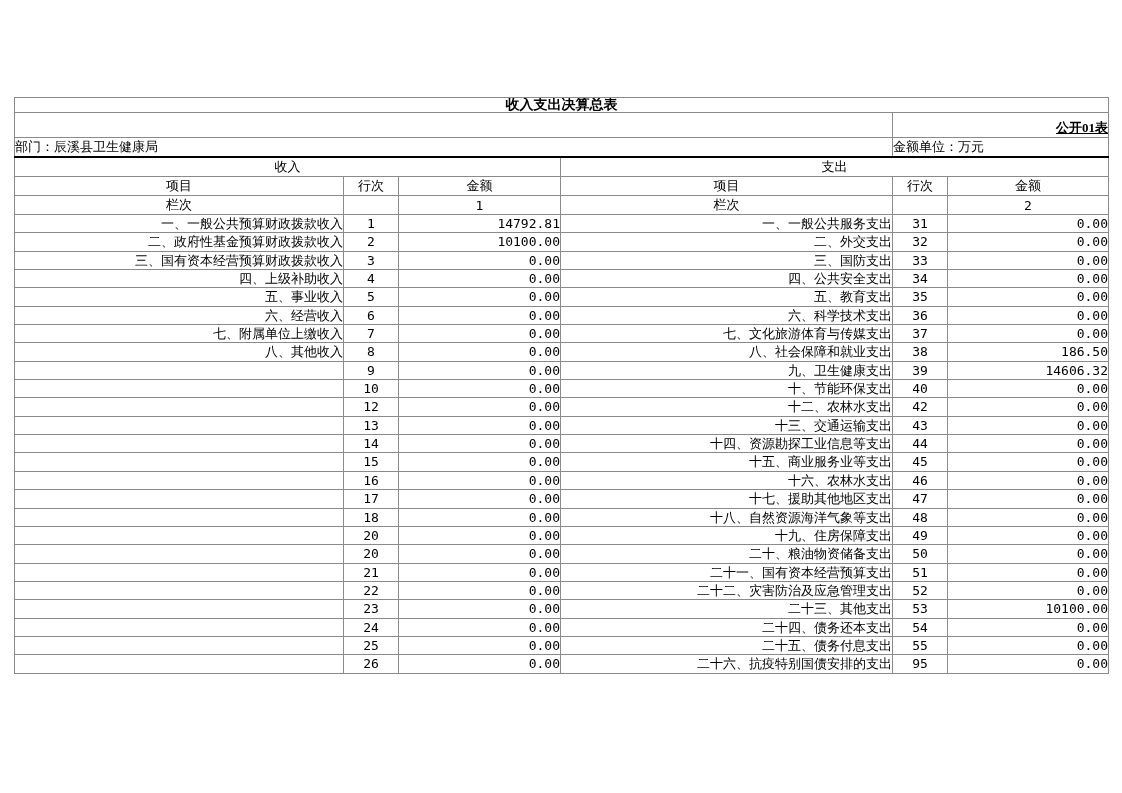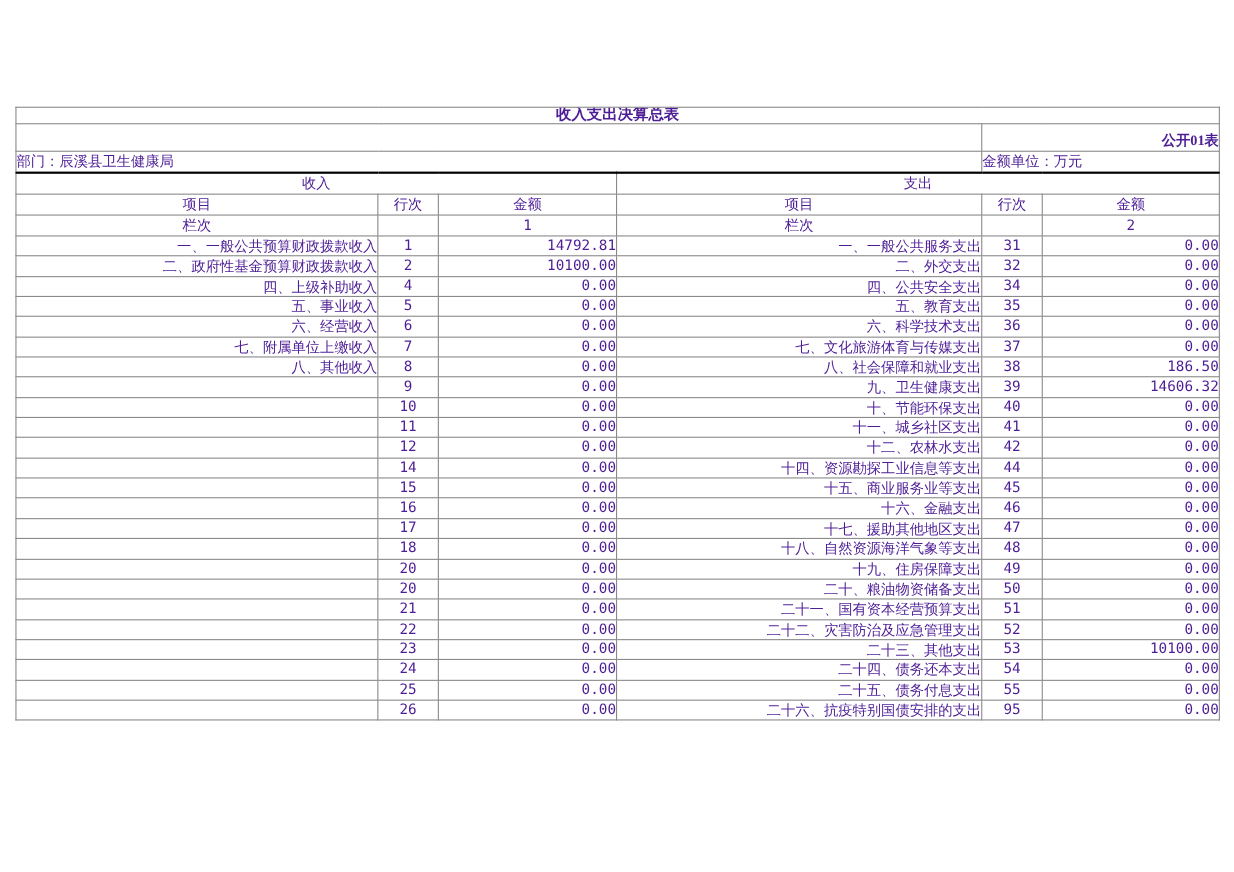--- a/index.html
+++ b/index.html
@@ -1,38 +1,38 @@
 <!DOCTYPE html>
 <html><head>
 <meta charset="utf-8">
 <style>
   html, body { margin:0; padding:0; background:#ffffff; }
   .page {
     position:relative; width:1122px; height:793px; background:#ffffff;
-    font-family:"Liberation Serif","DejaVu Serif",serif; color:#4c1d95;
+    font-family:"Liberation Serif","DejaVu Serif",serif; color:#000000;
     overflow:hidden;
   }
   table.doc {
     position:absolute; left:14px; top:97px; width:1094px;
     border-collapse:collapse; table-layout:fixed;
     border:1px solid #444444;
   }
   table.doc td {
     border:1px solid #8a8a8a;
     padding:0; font-size:13px; overflow:hidden; white-space:nowrap;
     vertical-align:middle;
   }
   tr.title-row td {
     height:14px; line-height:14px; text-align:center;
     font-weight:bold; font-size:14px;
   }
   tr.meta1 td { height:24px; vertical-align:bottom; }
   td.table-code {
     text-align:right; font-weight:bold; font-size:13.5px;
-    padding-right:6px; padding-bottom:3px;
+    padding-right:6px; padding-bottom:3px;text-decoration:underline;
   }
   tr.meta2 td { height:14px; border-bottom:2px solid #000000; }
   td.dept { text-align:left; padding-left:6px;margin-left:12px; }
   td.unit { text-align:left; padding-right:6px; }
   tr.section-row td { height:18px; text-align:center; }
   tr.colhead-row td { height:17px; text-align:center; }
   tr.lanci-row td { height:16px; text-align:center; }
   .mono { font-family:"DejaVu Sans Mono",monospace; }
   #data-rows td { height:17.35px; line-height:17.35px; }
   td.td-item { text-align:right; padding-left:8px; }
@@ -96,20 +96,28 @@
         </tr>
         <tr>
           <td class="td-item">二、政府性基金预算财政拨款收入</td>
           <td class="td-no">2</td>
           <td class="td-amount">10100.00</td>
           <td class="td-item">二、外交支出</td>
           <td class="td-no">32</td>
           <td class="td-amount">0.00</td>
         </tr>
         <tr>
+          <td class="td-item">三、国有资本经营预算财政拨款收入</td>
+          <td class="td-no">3</td>
+          <td class="td-amount">0.00</td>
+          <td class="td-item">三、国防支出</td>
+          <td class="td-no">33</td>
+          <td class="td-amount">0.00</td>
+        </tr>
+        <tr>
           <td class="td-item">四、上级补助收入</td>
           <td class="td-no">4</td>
           <td class="td-amount">0.00</td>
           <td class="td-item">四、公共安全支出</td>
           <td class="td-no">34</td>
           <td class="td-amount">0.00</td>
         </tr>
         <tr>
           <td class="td-item">五、事业收入</td>
           <td class="td-no">5</td>
@@ -153,55 +161,55 @@
         <tr>
           <td class="td-item"></td>
           <td class="td-no">10</td>
           <td class="td-amount">0.00</td>
           <td class="td-item">十、节能环保支出</td>
           <td class="td-no">40</td>
           <td class="td-amount">0.00</td>
         </tr>
         <tr>
           <td class="td-item"></td>
-          <td class="td-no">11</td>
-          <td class="td-amount">0.00</td>
-          <td class="td-item">十一、城乡社区支出</td>
-          <td class="td-no">41</td>
-          <td class="td-amount">0.00</td>
-        </tr>
-        <tr>
-          <td class="td-item"></td>
           <td class="td-no">12</td>
           <td class="td-amount">0.00</td>
           <td class="td-item">十二、农林水支出</td>
           <td class="td-no">42</td>
           <td class="td-amount">0.00</td>
         </tr>
         <tr>
           <td class="td-item"></td>
+          <td class="td-no">13</td>
+          <td class="td-amount">0.00</td>
+          <td class="td-item">十三、交通运输支出</td>
+          <td class="td-no">43</td>
+          <td class="td-amount">0.00</td>
+        </tr>
+        <tr>
+          <td class="td-item"></td>
           <td class="td-no">14</td>
           <td class="td-amount">0.00</td>
           <td class="td-item">十四、资源勘探工业信息等支出</td>
           <td class="td-no">44</td>
           <td class="td-amount">0.00</td>
         </tr>
         <tr>
           <td class="td-item"></td>
           <td class="td-no">15</td>
           <td class="td-amount">0.00</td>
           <td class="td-item">十五、商业服务业等支出</td>
           <td class="td-no">45</td>
           <td class="td-amount">0.00</td>
         </tr>
         <tr>
           <td class="td-item"></td>
           <td class="td-no">16</td>
           <td class="td-amount">0.00</td>
-          <td class="td-item">十六、金融支出</td>
+          <td class="td-item">十六、农林水支出</td>
           <td class="td-no">46</td>
           <td class="td-amount">0.00</td>
         </tr>
         <tr>
           <td class="td-item"></td>
           <td class="td-no">17</td>
           <td class="td-amount">0.00</td>
           <td class="td-item">十七、援助其他地区支出</td>
           <td class="td-no">47</td>
           <td class="td-amount">0.00</td>

